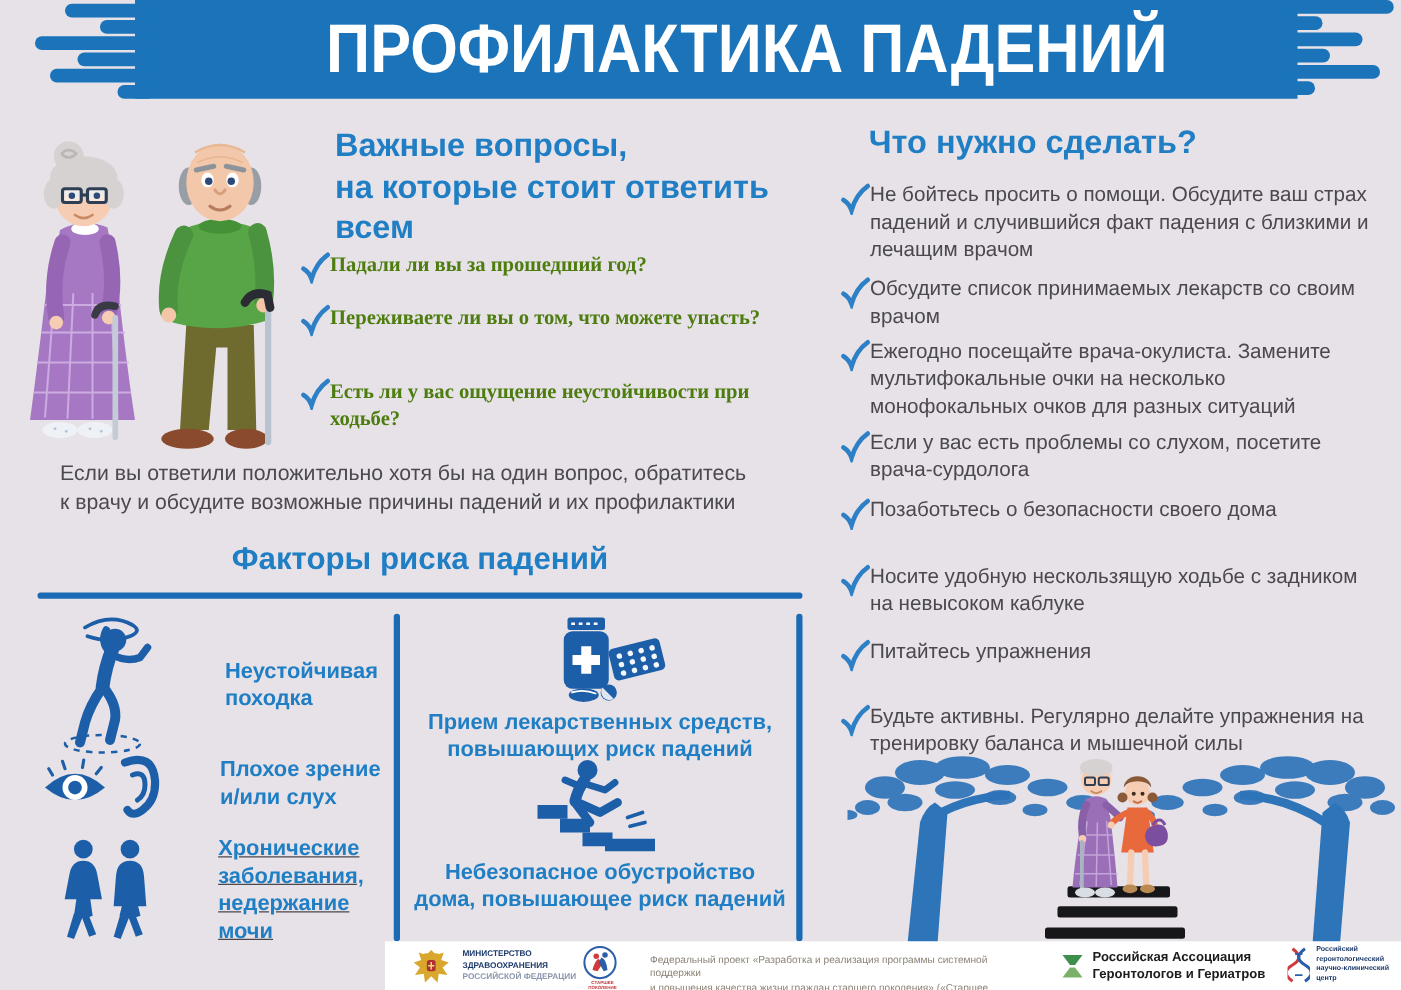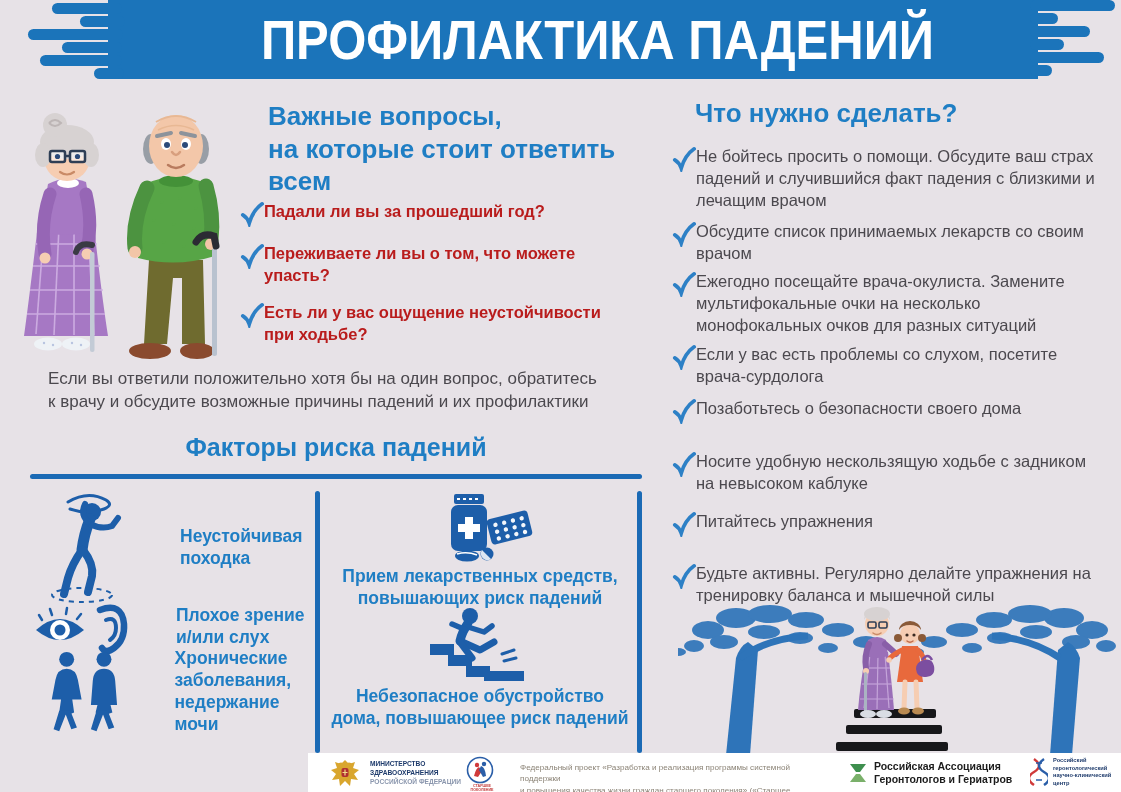--- a/index.html
+++ b/index.html
@@ -25,21 +25,21 @@
   
   .blue-heading { color:#1f7ec4; font-weight:bold; }
   .q-heading { position:absolute; left:268px; top:100px; width:380px; font-size:26px; line-height:1.25; }
   .todo-heading { position:absolute; left:695px; top:98px; font-size:26px; }
   .factors-heading { position:absolute; left:30px; top:433px; width:612px; text-align:center; font-size:25px; }
 
   
   .check-item { position:absolute; display:flex; align-items:flex-start; }
   .check-item .chk { flex:0 0 24px; margin-top:0px; }
   .check-item .txt { font-size:16.5px; line-height:1.32; }
-  .q-item .txt { font-weight:bold; color:#b91c1c; width:368px; }
+  .q-item .txt { font-weight:bold; color:#4d7c0f; width:368px;font-family:Liberation Serif, serif; }
   .todo-item .txt { width:412px; color:#4b484e; }
 
   .note-text { position:absolute; left:48px; top:368px; width:585px; font-size:17px; line-height:1.35; color:#4b484e; }
 
   
   .hr-blue { position:absolute; left:30px; top:474px; width:612px; height:5px; background:#1b6ab5; border-radius:3px; }
   .vr-blue { position:absolute; width:5px; background:#1b6ab5; border-radius:3px; }
   .vr-left { left:315px; top:491px; height:262px; }
   .vr-right { left:637px; top:491px; height:262px; }
 
@@ -218,21 +218,21 @@
       <circle cx="26" cy="34" r="10" fill="#ffffff"></circle>
       <circle cx="26" cy="34" r="5.5" fill="#1d5ea9"></circle>
       <path d="M8,24 l-3,-5 M18,19 l-2,-6 M32,18 l1,-6 M43,23 l4,-5" stroke="#1d5ea9" stroke-width="2.5" stroke-linecap="round"></path>
       <path d="M66,14 q22,-8 24,14 q1,16 -10,24 q-8,6 -12,0" fill="none" stroke="#1d5ea9" stroke-width="6.5" stroke-linecap="round"></path>
       <path d="M72,24 q10,-4 10,8 q0,8 -6,12" fill="none" stroke="#1d5ea9" stroke-width="4" stroke-linecap="round"></path>
     </svg>
     <div class="factor-label preline" style="margin-left:14px;">Плохое зрение
 и/или слух</div>
   </div>
 
-  <div class="factor-row" style="left:48px; top:648px; width:270px;">
+  <div class="factor-row" style="left:48px; top:668px; width:270px;text-decoration:underline;">
     <svg width="82" height="88" viewBox="0 0 82 88">
       <g fill="#1d5ea9">
         <circle cx="20" cy="9" r="8"></circle>
         <path d="M20,19 q-10,0 -12,12 L4,52 L14,52 L12,66 q8,4 16,0 L26,52 L36,52 L32,31 q-2,-12 -12,-12 Z"></path>
         <path d="M12,64 L6,84 L12,86 L19,68 L25,84 L31,82 L24,64 Z"></path>
         <circle cx="60" cy="9" r="8"></circle>
         <path d="M60,19 q-11,0 -12,13 L46,58 L53,58 L51,66 q9,4 18,0 L67,58 L74,58 L72,32 q-1,-13 -12,-13 Z"></path>
         <path d="M52,64 L46,84 L52,86 L59,68 L65,84 L71,82 L64,64 Z"></path>
       </g>
     </svg>

